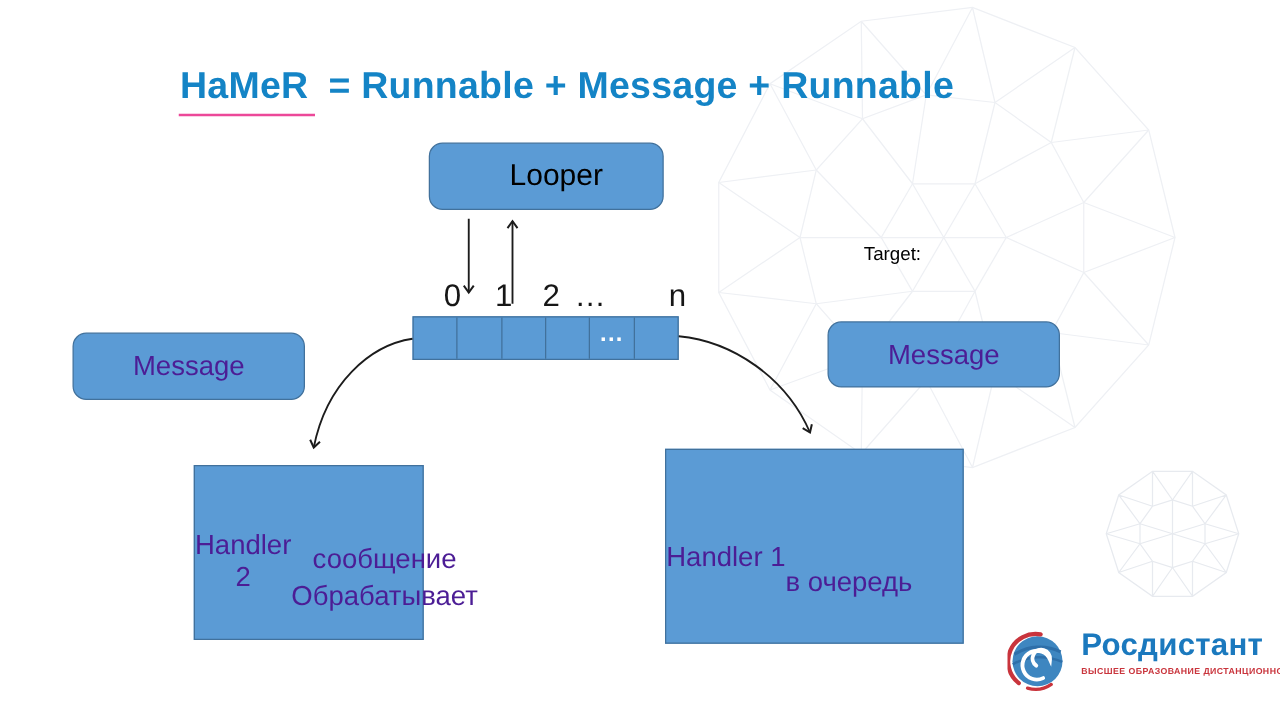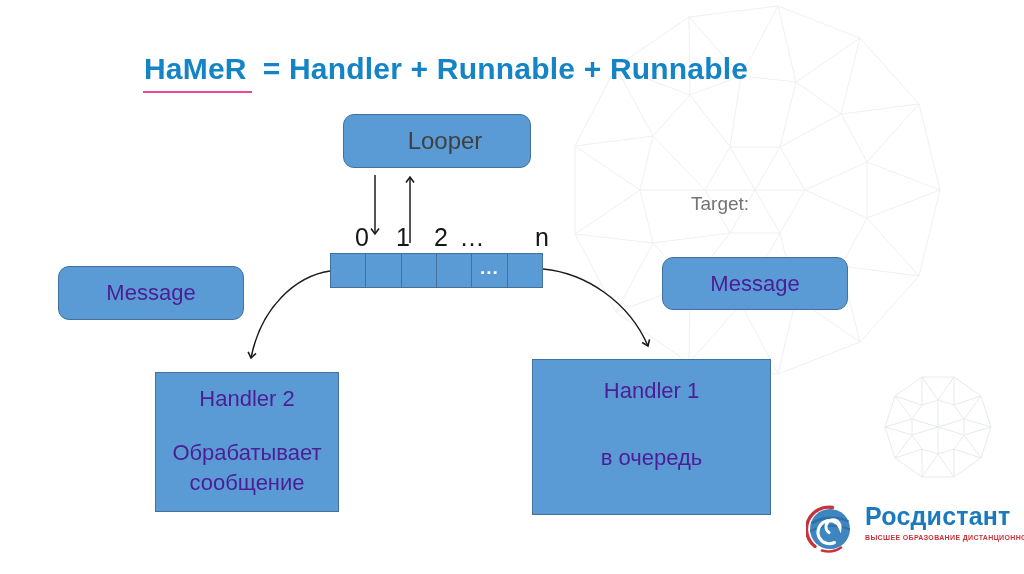--- a/index.html
+++ b/index.html
@@ -17,36 +17,36 @@
   .title .kw{display:inline-block;border-bottom:2px solid #ec4899;padding:0 5px 5px 1px;margin-left:-1px;}
   .title .rest{margin-left:11px;}
 
   
   .shape{
     background:#5B9BD5;border:1.5px solid #41719C;box-sizing:border-box;
     color:#4c1d95;display:flex;align-items:center;justify-content:center;text-align:center;
   }
   .rounded{border-radius:11px;}
 
-  .looper-box{left:343px;top:114px;width:188px;height:54px;font-size:24px;color:#404040;padding-left:16px;}
+  .looper-box{left:343px;top:114px;width:188px;height:54px;font-size:24px;color:#000000;padding-left:16px;}
   .msg-left{left:58px;top:266px;width:186px;height:54px;font-size:22px;}
   .msg-right{left:662px;top:257px;width:186px;height:53px;font-size:22px;}
 
   
   .queue{left:330px;top:253px;width:213px;height:35px;display:flex;background:#5B9BD5;border:1.5px solid #41719C;box-sizing:border-box;z-index:2;position:absolute;}
   .queue .cell{flex:1;border-right:1.5px solid #41719C;display:flex;align-items:center;justify-content:center;}
   .queue .cell:last-child{border-right:none;}
   .queue .dots{color:#ffffff;font-size:19px;font-weight:bold;letter-spacing:1px;line-height:10px;padding-bottom:6px;}
   .idx{position:absolute;z-index:2;top:223px;transform:translateX(-50%);font-size:25px;color:#161616;}
 
   
-  .target-note{left:691px;top:189px;font-size:19px;color:#737373;line-height:29px;}
+  .target-note{left:691px;top:189px;font-size:15px;color:#000000;line-height:29px;}
 
   
-  .handler{flex-direction:column;justify-content:flex-start;}
+  .handler{flex-direction:row;justify-content:flex-start;}
   .handler .name{font-size:22px;}
   .handler .desc{font-size:22px;}
   .handler2{left:155px;top:372px;width:184px;height:140px;padding-top:13px;}
   .handler2 .desc{margin-top:26px;line-height:30px;}
   .handler1{left:532px;top:359px;width:239px;height:156px;padding-top:18px;}
   .handler1 .desc{margin-top:38px;line-height:31px;}
 
   
   .logo{left:806px;top:501px;display:flex;align-items:flex-start;z-index:2;}
   .logo .globe{width:48px;height:50px;margin-top:2px;}
@@ -70,21 +70,21 @@
     </g>
     <g stroke="#e7eaef" stroke-width="1" fill="none">
       <polygon points="991,427 981,396 954,377 922,377 895,396 885,427 895,458 922,477 954,477 981,458"></polygon>
       <polygon points="964,419 954,405 938,400 922,405 912,419 912,435 922,449 938,454 954,449 964,435"></polygon>
       <path d="M991,427 L964,419 M991,427 L964,435 M981,396 L964,419 M981,396 L954,405 M954,377 L954,405 M954,377 L938,400 M922,377 L938,400 M922,377 L922,405 M895,396 L922,405 M895,396 L912,419 M885,427 L912,419 M885,427 L912,435 M895,458 L912,435 M895,458 L922,449 M922,477 L922,449 M922,477 L938,454 M954,477 L938,454 M954,477 L954,449 M981,458 L954,449 M981,458 L964,435"></path>
       <path d="M938,427 L964,419 M938,427 L938,400 M938,427 L912,419 M938,427 L912,435 M938,427 L938,454 M938,427 L964,435"></path>
     </g>
   </svg>
 
   <div class="abs title">
-    <span class="kw">HaMeR</span><span class="rest">= Handler + Runnable + Runnable</span>
+    <span class="kw">HaMeR</span><span class="rest">= Runnable + Message + Runnable</span>
   </div>
 
   <div class="abs shape rounded looper-box">
     <span>Looper</span>
   </div>
 
   <span class="idx" style="left:362px">0</span>
   <span class="idx" style="left:403px">1</span>
   <span class="idx" style="left:441px">2</span>
   <span class="idx" style="left:472px">…</span>
@@ -109,22 +109,22 @@
     <div>Target:</div>
   </div>
 
   <div class="abs shape rounded msg-right">
     <span>Message</span>
   </div>
 
   <div class="abs shape handler handler2">
     <div class="name">Handler 2</div>
     <div class="desc">
+      <div>сообщение</div>
       <div>Обрабатывает</div>
-      <div>сообщение</div>
     </div>
   </div>
 
   <div class="abs shape handler handler1">
     <div class="name">Handler 1</div>
     <div class="desc">
       <div>в очередь</div>
     </div>
   </div>
 

